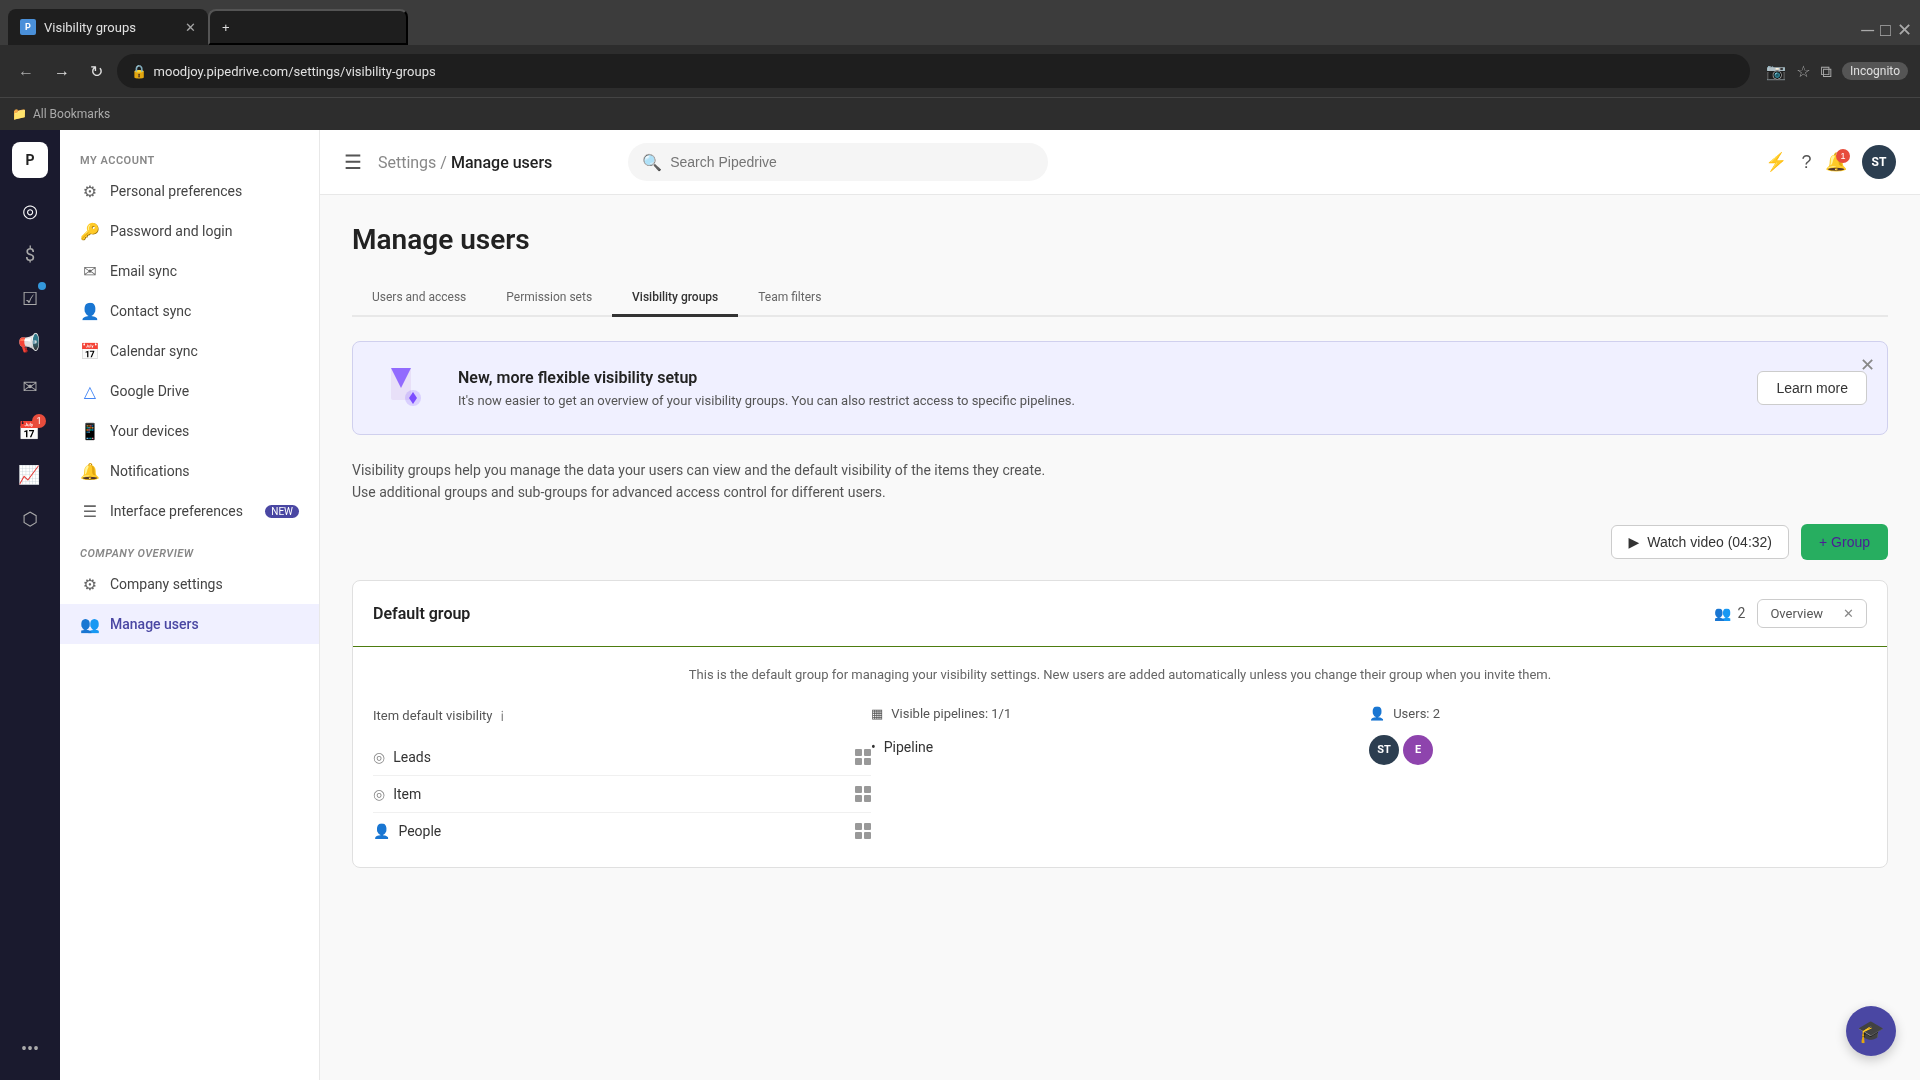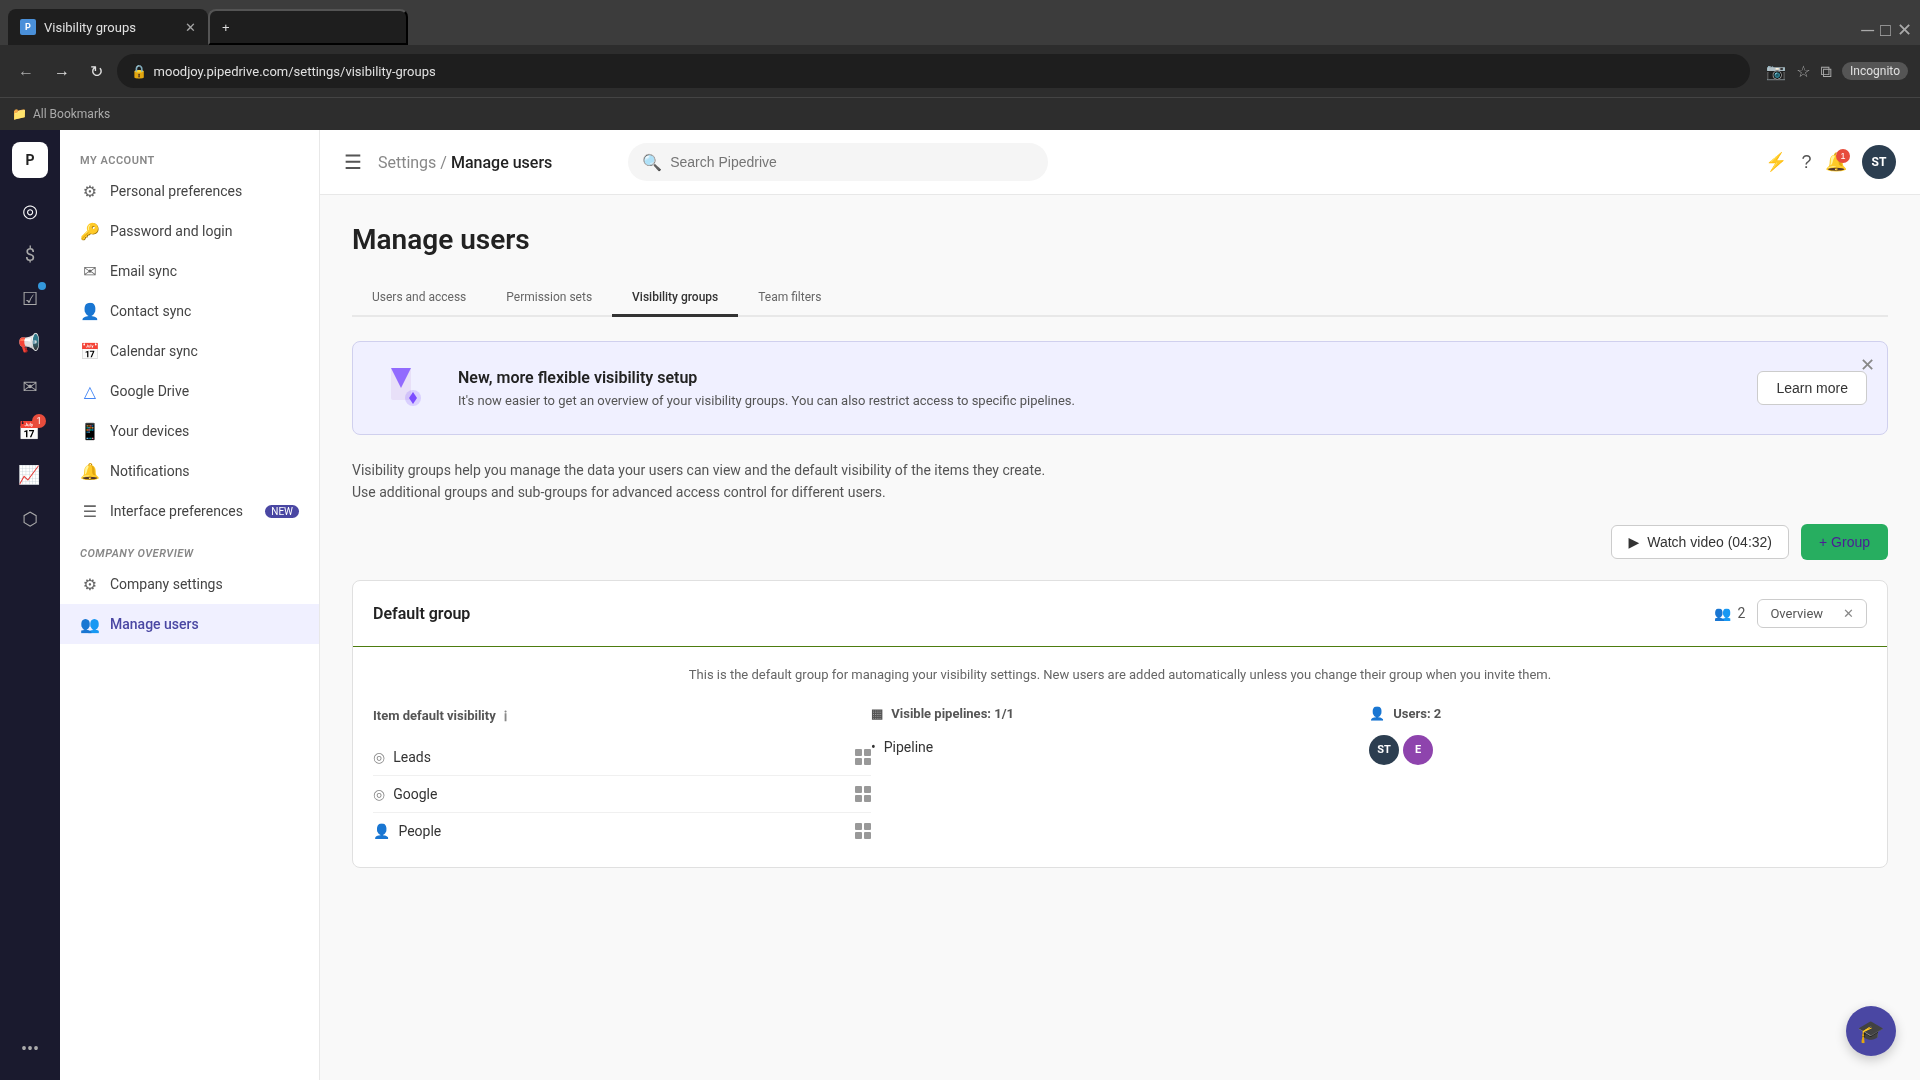--- a/index.html
+++ b/index.html
@@ -86,21 +86,21 @@
     .group-name { font-size: 16px; font-weight: 600; color: #222; }
     .group-header-right { margin-left: auto; display: flex; align-items: center; gap: 12px; }
     .users-count { display: flex; align-items: center; gap: 6px; color: #555; font-size: 14px; }
     .overview-badge { background: white; border: 1px solid #ccc; border-radius: 6px; padding: 6px 12px; font-size: 13px; color: #555; display: flex; align-items: center; gap: 20px; cursor: pointer; }
     .overview-badge .close-x { cursor: pointer; color: #888; }
     .group-body { padding: 18px 20px; }
     .group-desc { font-size: 13px; color: #666; line-height: 1.6; margin-bottom: 20px; text-align: center; }
 
     
     .visibility-grid { display: grid; grid-template-columns: 1fr 1fr 1fr; gap: 0; }
-    .vis-section-title { font-size: 13px; font-weight: 700; color: #555; margin-bottom: 14px; display: flex; align-items: center; gap: 8px; }
+    .vis-section-title { font-size: 13px; font-weight: 400; color: #555; margin-bottom: 14px; display: flex; align-items: center; gap: 8px; }
     .vis-item { display: flex; align-items: center; justify-content: space-between; padding: 10px 0; border-bottom: 1px solid #f0f0f0; font-size: 14px; color: #333; }
     .vis-item:last-child { border-bottom: none; }
     .vis-item-icon { display: flex; align-items: center; gap: 8px; }
     .grid-icon { display: grid; grid-template-columns: 1fr 1fr; gap: 2px; width: 16px; height: 16px; }
     .grid-icon span { background: #999; border-radius: 1px; display: block; }
     .pipeline-list { font-size: 14px; color: #333; }
     .pipeline-list li { display: flex; align-items: center; gap: 8px; padding: 4px 0; list-style: none; }
     .pipeline-list li::before { content: '•'; color: #333; }
     .users-avatars { display: flex; gap: 4px; }
     .user-avatar { width: 30px; height: 30px; border-radius: 50%; display: flex; align-items: center; justify-content: center; color: white; font-size: 11px; font-weight: bold; }
@@ -344,21 +344,21 @@
                 <div class="grid-icon">
                   <span></span>
                     <span></span>
                     <span></span>
                     <span></span>
                 </div>
               </div>
               <div class="vis-item">
                 <div class="vis-item-icon">
                   <span style="color:#888;">◎</span>
-                  <span>Google</span>
+                  <span>Item</span>
                 </div>
                 <div class="grid-icon">
                   <span></span>
                     <span></span>
                     <span></span>
                     <span></span>
                 </div>
               </div>
               <div class="vis-item">
                 <div class="vis-item-icon">

